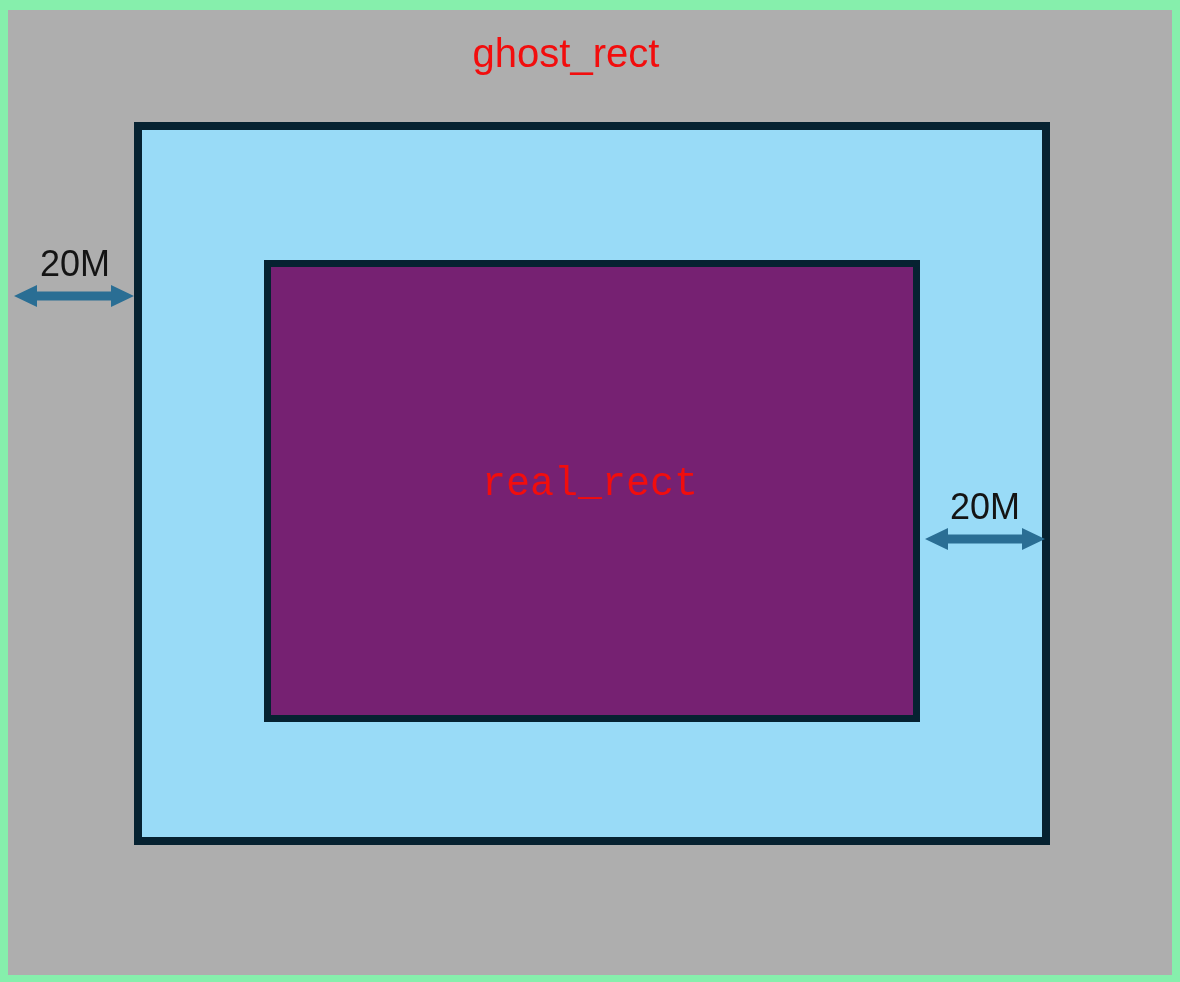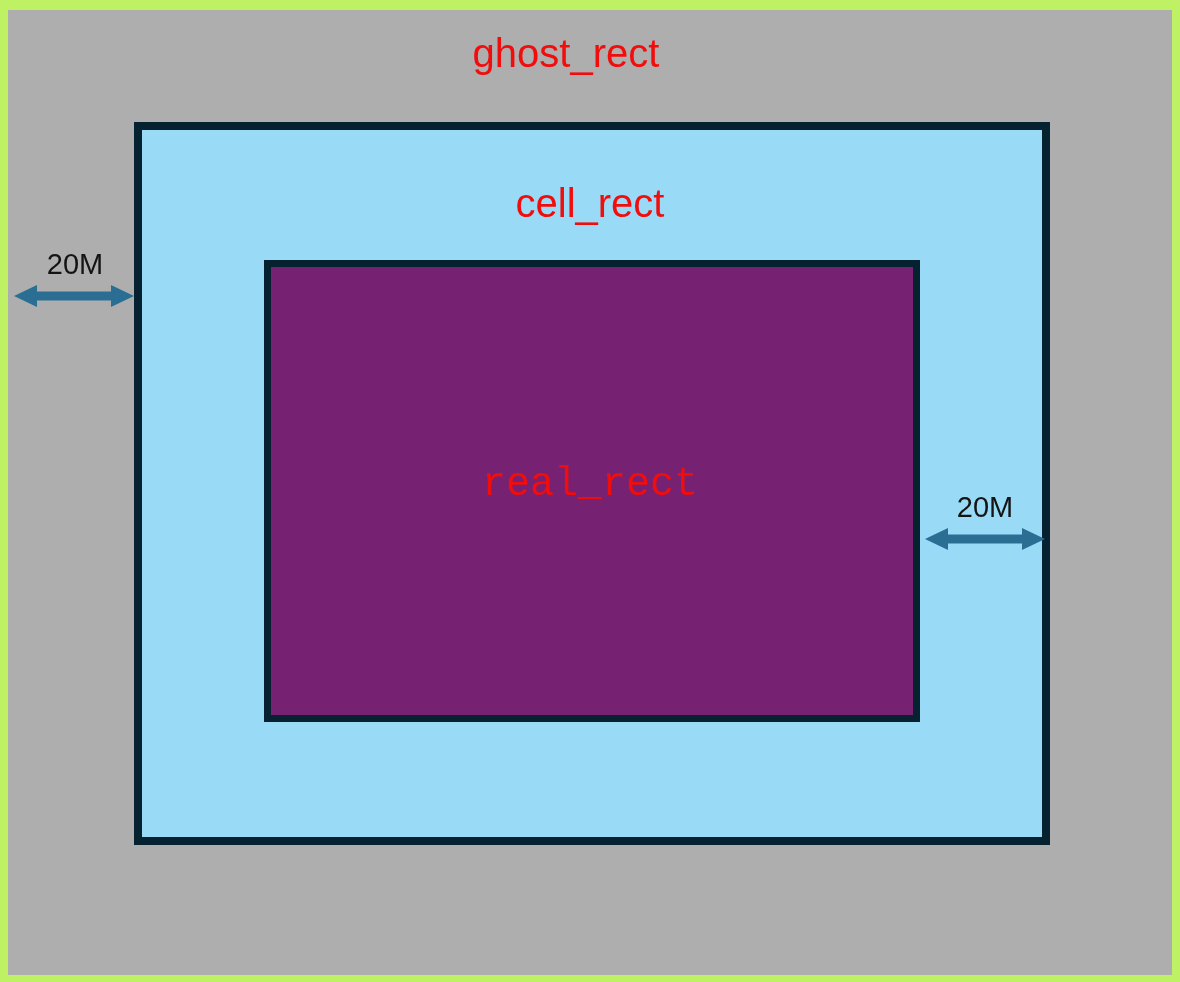--- a/index.html
+++ b/index.html
@@ -4,21 +4,21 @@
 <style>
   html, body {
     margin: 0;
     padding: 0;
     font-family: "Liberation Sans", sans-serif;
   }
   .stage {
     position: relative;
     width: 1180px;
     height: 982px;
-    background: #bef264; 
+    background: #86efac; 
     overflow: hidden;
   }
   
   .ghost-rect {
     position: absolute;
     left: 8px;
     top: 10px;
     width: 1164px;
     height: 965px;
     background: #AEAEAE;
@@ -54,21 +54,21 @@
     white-space: nowrap;
   }
   .label-ghost { left: 566px; top: 53px; }
   .label-cell  { left: 590px; top: 203px; }
   .label-real  { left: 590px; top: 485px; font-family: Liberation Mono, monospace; }
 
   .margin-label {
     position: absolute;
     transform: translate(-50%, -50%);
     color: #141414;
-    font-size: 29px;
+    font-size: 36px;
     line-height: 1;
     white-space: nowrap;
   }
   .margin-left-label  { left: 75px;  top: 264px; }
   .margin-right-label { left: 985px; top: 507px; }
 
   .arrow {
     position: absolute;
     width: 120px;
     height: 26px;
@@ -83,21 +83,20 @@
 <div class="stage">
 
   <div class="ghost-rect"></div>
 
   <div class="cell-rect"></div>
 
   <div class="real-rect"></div>
 
   <div class="rect-label label-ghost">ghost_rect</div>
 
-  <div class="rect-label label-cell">cell_rect</div>
 
   <div class="rect-label label-real">real_rect</div>
 
   <div class="margin-label margin-left-label">20M</div>
 
   <div class="arrow arrow-left">
     <svg viewBox="0 0 120 26" xmlns="http://www.w3.org/2000/svg" aria-hidden="true">
       <polygon points="0,13 23,2 23,8.5 97,8.5 97,2 120,13 97,24 97,17.5 23,17.5 23,24" fill="#2A6E94"></polygon>
     </svg>
   </div>

